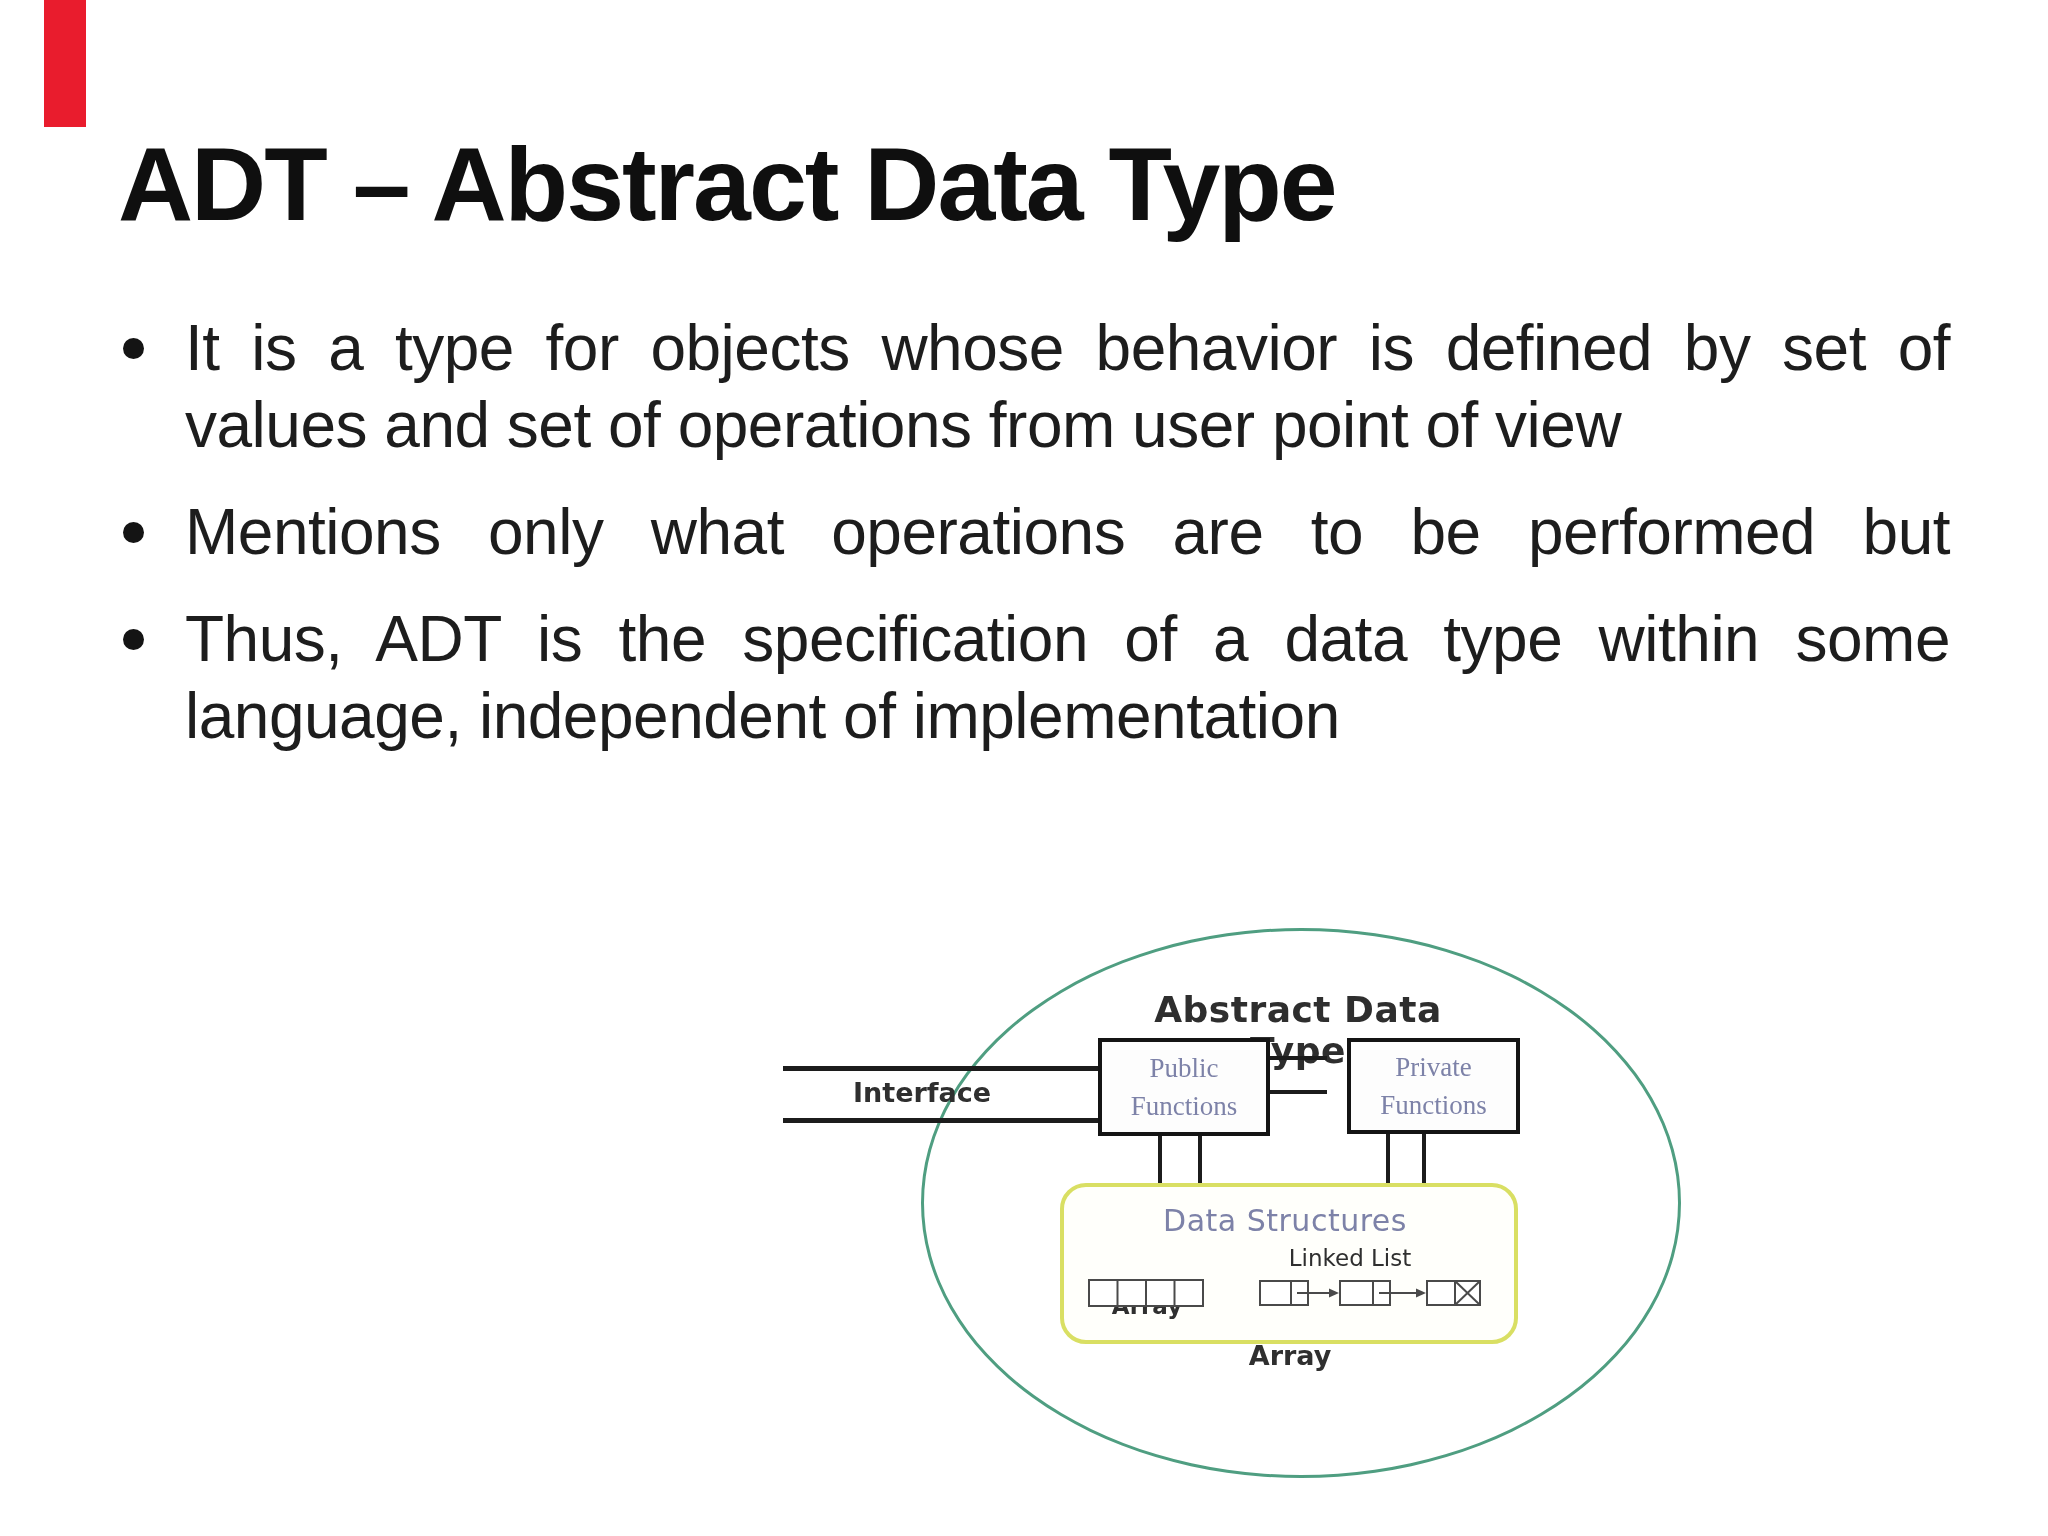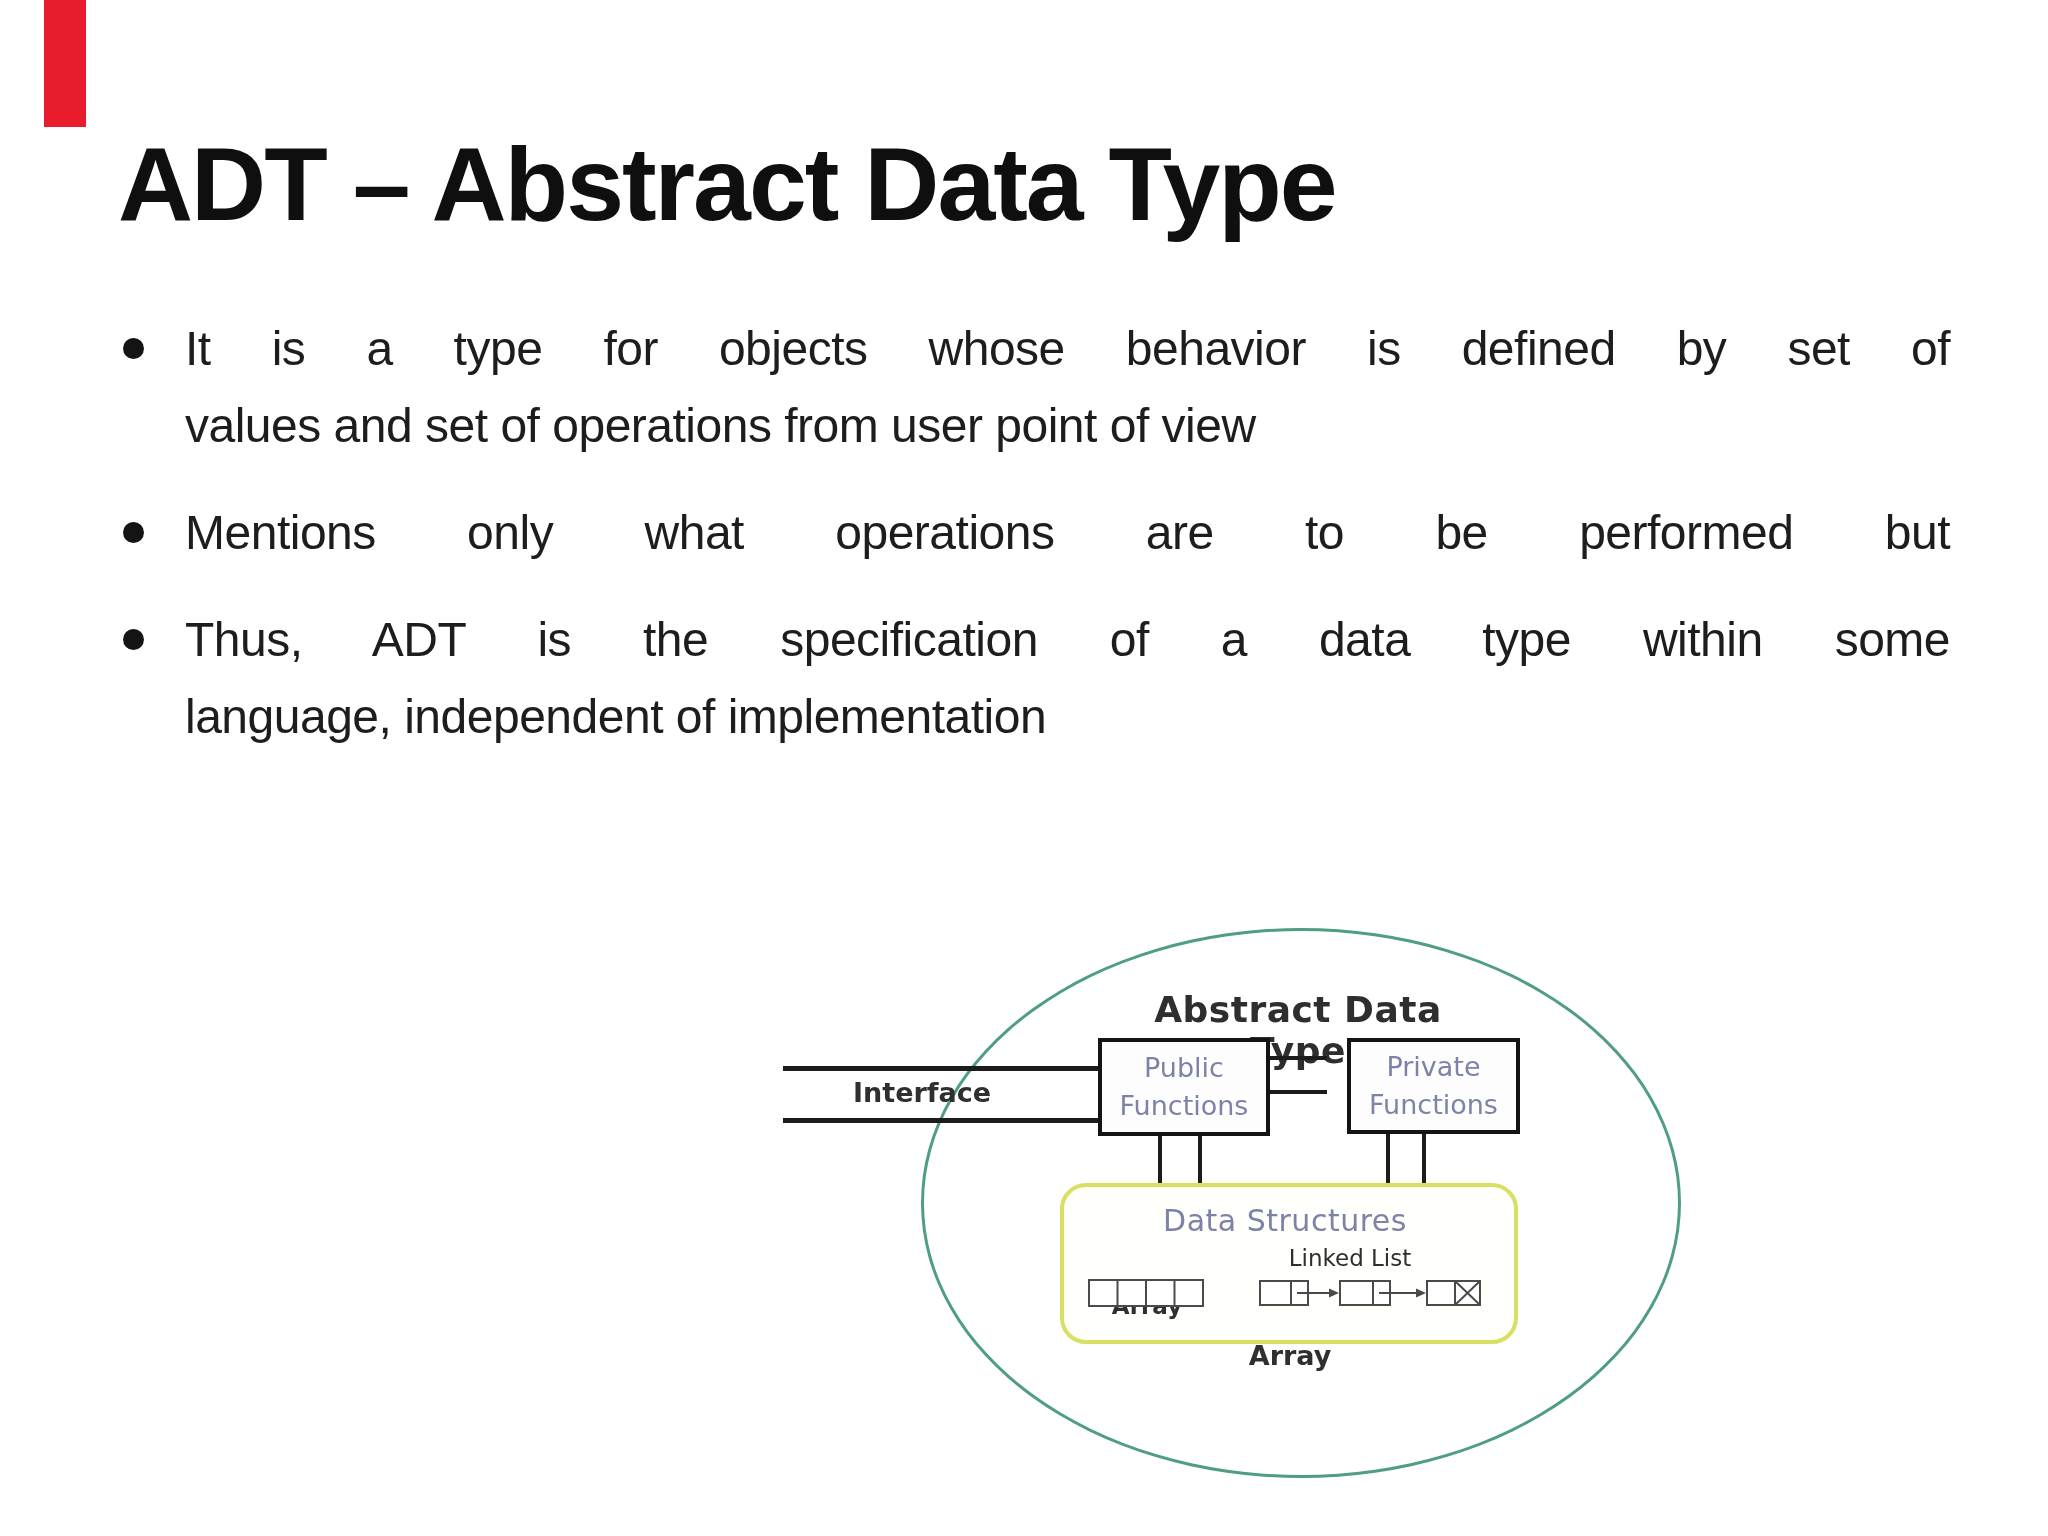--- a/index.html
+++ b/index.html
@@ -20,21 +20,21 @@
     color:#0f0f0f;line-height:1.05;white-space:nowrap;
   }
 
   
   .bullets{position:absolute;left:123px;top:310px;width:1827px;}
   .bullet{display:flex;margin-bottom:30px;}
   .dot-col{width:62px;flex:0 0 62px;}
   .dot{width:21px;height:21px;border-radius:50%;background:#141414;margin-top:28px;}
   .blines{flex:1;}
   .bline{
-    font-size:48px;line-height:77px;color:#1d1d1d;
+    font-size:64px;line-height:77px;color:#1d1d1d;
     text-align:left;letter-spacing:-0.5px;
   }
   .bline.just{text-align:justify;text-align-last:justify;}
 
   
   .dg{font-family:"DejaVu Sans", sans-serif;}
   .abs{position:absolute;}
 
   .ellipse{
     left:921px;top:928px;width:754px;height:544px;
@@ -55,21 +55,21 @@
   .if-label{
     left:837px;top:1077px;width:170px;text-align:center;
     font-size:27px;font-weight:bold;color:#2f2f2f;z-index:4;
   }
   .ellipse-title{
     left:1138px;top:953px;width:320px;text-align:center;
     font-size:36px;font-weight:bold;color:#2e2e2e;z-index:2;letter-spacing:0.5px;margin-top:36px;
   }
   .fn-box{
     border:4px solid #141414;background:#fdfdfd;z-index:3;
-    display:flex;flex-direction:column;align-items:center;justify-content:center;
+    display:flex;flex-direction:column;align-items:center;justify-content:center;font-family:Liberation Serif, serif;
   }
   .pub-box{left:1098px;top:1038px;width:164px;height:90px;}
   .prv-box{left:1327px;top:1038px;width:165px;height:88px;margin-left:20px;}
   .fn-box .lbl{font-size:27px;line-height:38px;color:#7d82a8;text-align:center;}
   .conn-top{left:1262px;top:1056px;width:65px;height:4px;}
   .conn-bot{left:1262px;top:1090px;width:65px;height:4px;}
   .vline{background:#1c1c1c;width:4px;z-index:2;}
   .v1{left:1158px;top:1128px;height:59px;}
   .v2{left:1198px;top:1128px;height:59px;}
   .v3{left:1386px;top:1126px;height:61px;}

